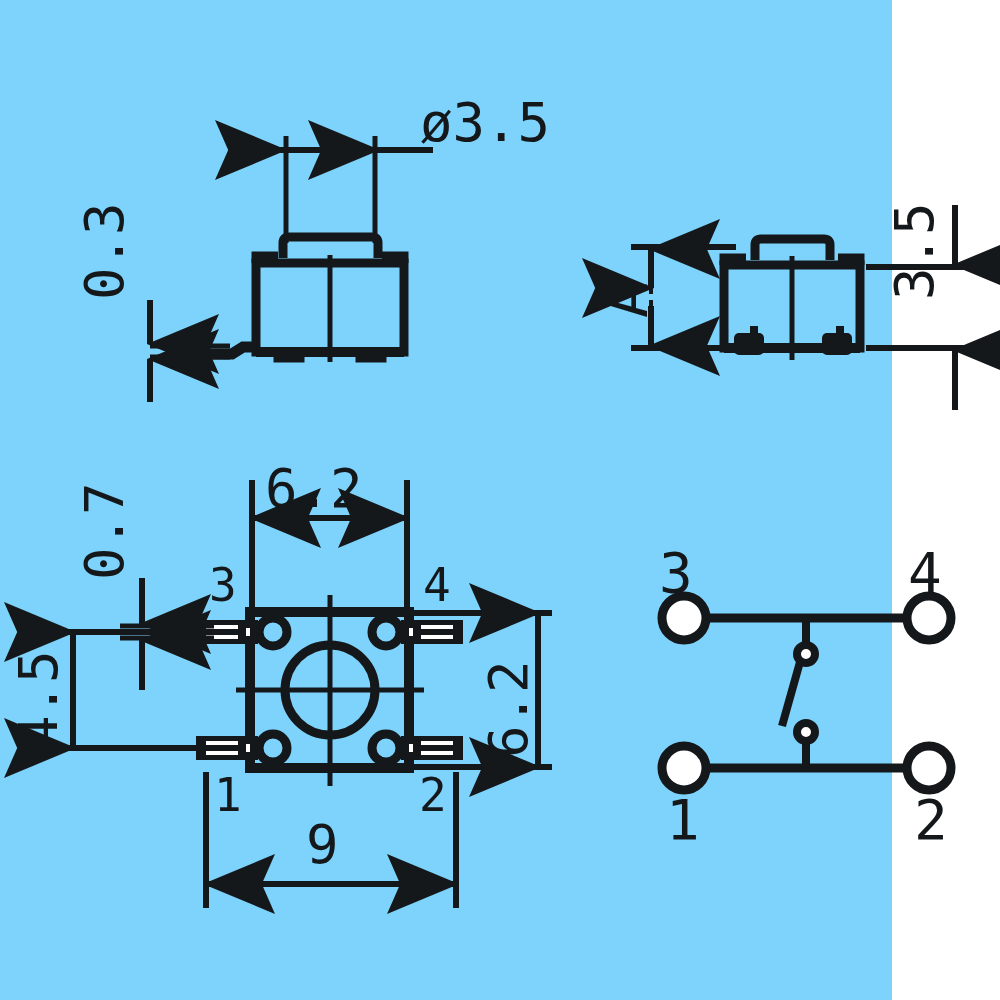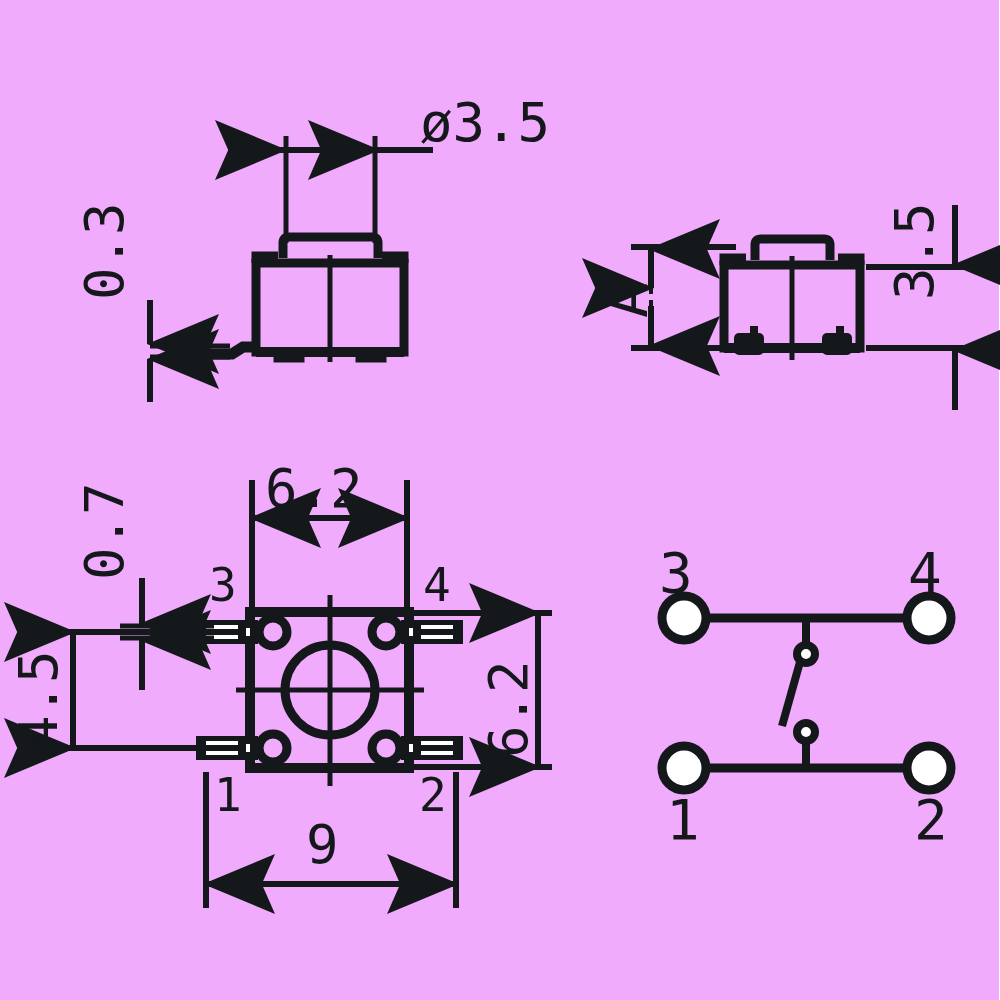--- a/index.html
+++ b/index.html
@@ -8,23 +8,23 @@
     background: #ffffff;
   }
   body {
     width: 1000px;
     height: 1000px;
     font-family: "Liberation Sans", sans-serif;
     overflow: hidden;
   }
   #sheet {
     position: relative;
-    width: 999px;
+    width: 892px;
     height: 1000px;
-    background: #f0abfc;
+    background: #7dd3fc;
   }
   svg.drawing {
     position: absolute;
     left: 0;
     top: 0;
     width: 1000px;
     height: 1000px;
     display: block;
   }
   .dim-label {

